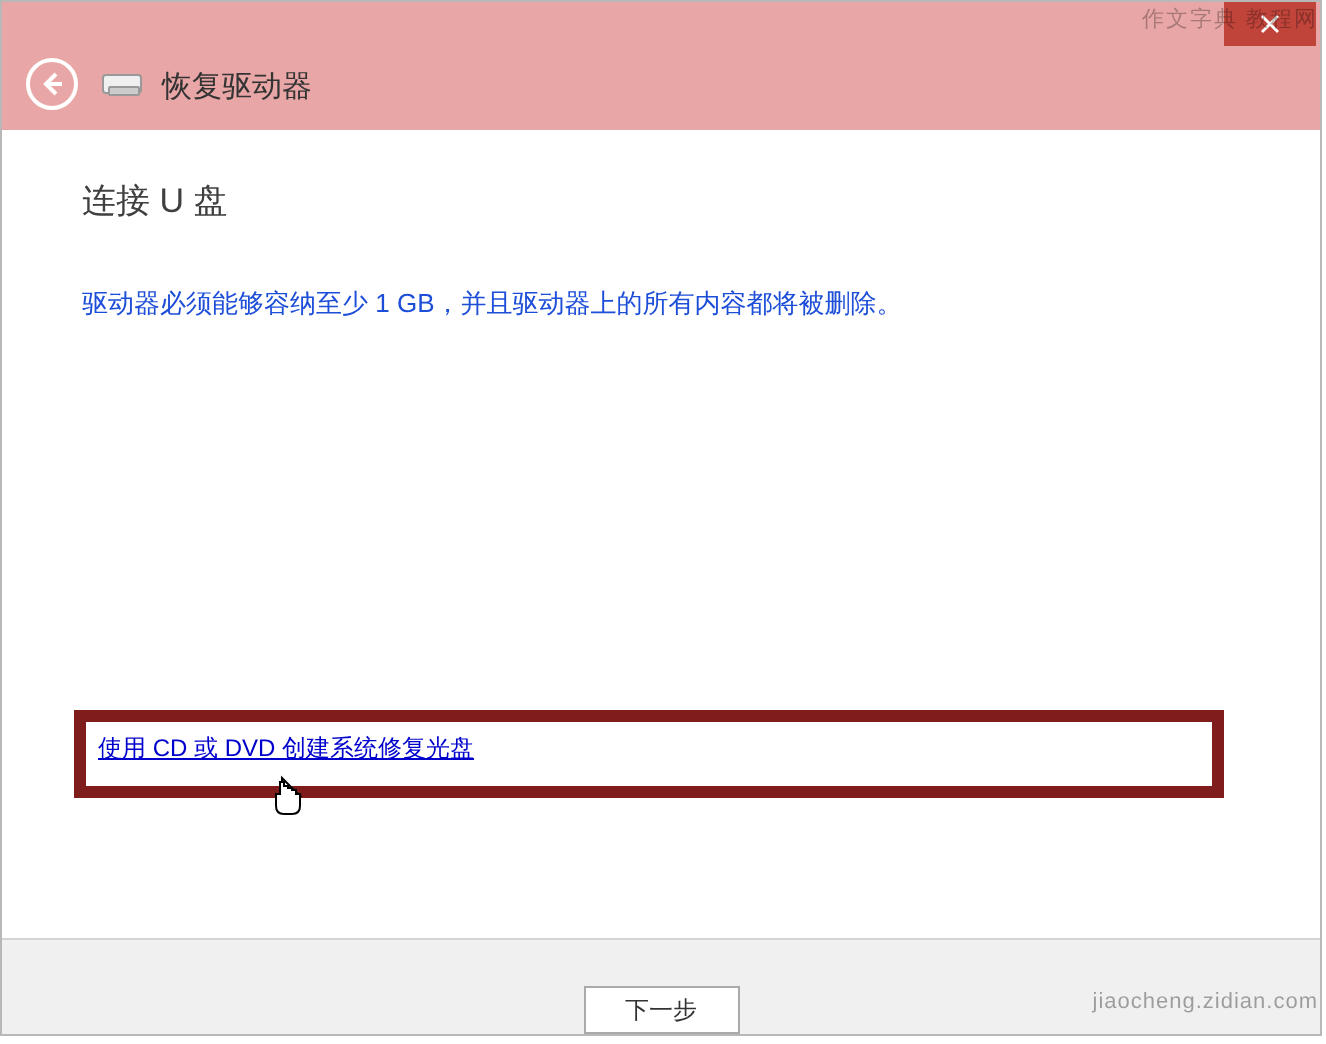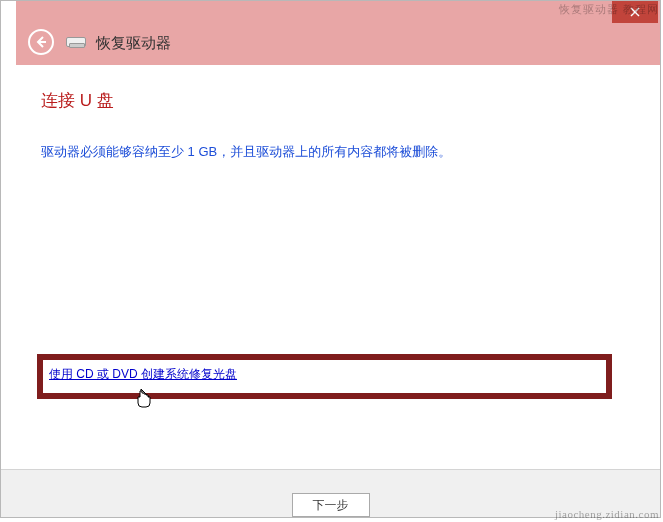--- a/index.html
+++ b/index.html
@@ -20,21 +20,20 @@
       display: flex;
       flex-direction: column;
     }
     .titlebar {
       height: 64px;
       background: #e8a6a6;
       display: flex;
       align-items: center;
       padding: 0 12px;
       position: relative;
-      margin-left: 15px;
     }
     .close-btn {
       position: absolute;
       top: 0;
       right: 2px;
       width: 46px;
       height: 22px;
       background: #c1443b;
       display: flex;
       align-items: center;
@@ -83,21 +82,21 @@
       font-size: 15px;
       color: #333;
       margin-top: 20px;
     }
     .content {
       flex: 1;
       padding: 24px 40px 10px 40px;
       position: relative;
     }
     .heading {
-      color: #b91c1c;
+      color: #404040;
       font-size: 17px;
       font-weight: normal;
       margin-bottom: 30px;
     }
     .body-text {
       font-size: 13px;
       color: #1d4ed8;
       line-height: 1.6;
     }
     .link-row {
@@ -139,25 +138,25 @@
       background: #fff;
       border: 1px solid #aaa;
       font-size: 12px;
       padding: 0 12px;
       cursor: default;
       color: #333;
     }
     .watermark {
       position: absolute;
       right: 4px;
-      bottom: 2px;
+      bottom: 15px;
       font-size: 11px;
       color: rgba(0,0,0,0.35);
       letter-spacing: 0.5px;
-      font-family: Liberation Serif, serif;
+      font-family: Liberation Sans, sans-serif;
     }
     .watermark-top {
       position: absolute;
       right: 4px;
       top: 2px;
       font-size: 11px;
       color: rgba(0,0,0,0.28);
       letter-spacing: 1px;
     }
   </style>
@@ -199,14 +198,14 @@
         <path d="M3 0 L3 6 L1 6 L1 12 Q1 16 5 16 L9 16 Q13 16 13 12 L13 6 L11 6 L11 4 L9 4 L9 3 L7 3 L7 2 L5 2 L5 0 Z" fill="#fff" stroke="#000" stroke-width="1"></path>
       </g>
     </svg>
   </div>
 
   <div class="footer">
     <button class="btn">下一步</button>
   </div>
 </div>
 
-<div class="watermark-top">恢复驱动器 教程网</div>
+<div class="watermark-top">作文字典 教程网</div>
 <div class="watermark">jiaocheng.zidian.com</div>
 
 </body></html>

